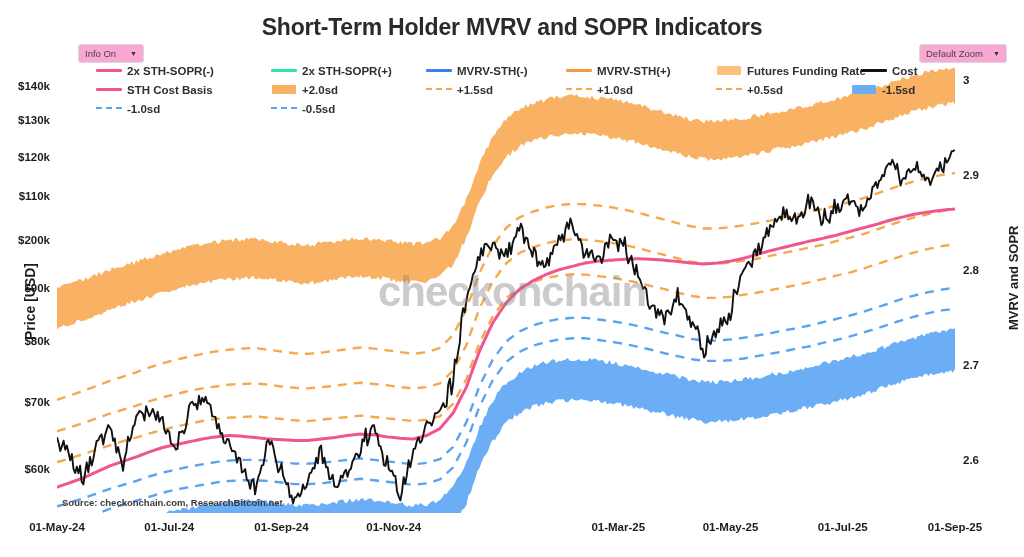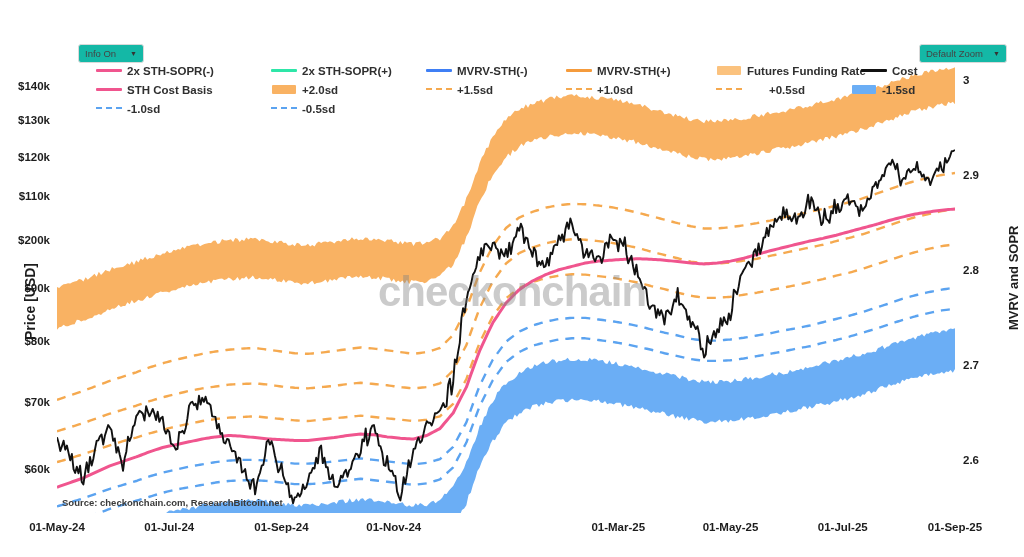--- a/index.html
+++ b/index.html
@@ -27,21 +27,21 @@
     text-align: center;
     font-size: 23px;
     font-weight: bold;
     color: #2a2a2a;
     letter-spacing: -0.2px;
     font-family: "Liberation Sans", sans-serif;
   }
   .dropdown {
     position: absolute;
     box-sizing: border-box;
-    background: #14b8a6;
+    background: #f9a8d4;
     border: 1px solid #d9d9d9;
     border-radius: 3px;
     font-size: 9.5px;
     color: #444;
     display: flex;
     align-items: center;
     justify-content: space-between;
     padding: 0 6px;
     height: 19px;
     cursor: pointer;
@@ -165,20 +165,21 @@
   svg.plot {
     position: absolute;
     left: 0; top: 0;
   }
 </style>
 </head>
 <body>
 
 <div id="chart-root">
 
+  <div class="chart-title">Short-Term Holder MVRV and SOPR Indicators</div>
 
   <div class="dropdown" id="dropdown-info">
     <span>Info On</span>
     <span class="dd-caret">▼</span>
   </div>
 
   <div class="dropdown" id="dropdown-zoom">
     <span>Default Zoom</span>
     <span class="dd-caret">▼</span>
   </div>
@@ -241,21 +242,21 @@
           <span class="legend-label">+2.0sd</span>
         </div>
         <div class="legend-item" style="position: absolute; left: 330px; top: 0px; height: 19px;">
           <span class="swatch dash" style="--c: #F5A94F;"></span>
           <span class="legend-label">+1.5sd</span>
         </div>
         <div class="legend-item" style="position: absolute; left: 470px; top: 0px; height: 19px;">
           <span class="swatch dash" style="--c: #F5A94F;"></span>
           <span class="legend-label">+1.0sd</span>
         </div>
-        <div class="legend-item" style="position: absolute; left: 620px; top: 0px; height: 19px; gap: 22px;">
+        <div class="legend-item" style="position: absolute; left: 620px; top: 0px; height: 19px;">
           <span class="swatch dash" style="--c: #F5A94F;"></span>
           <span class="legend-label">+0.5sd</span>
         </div>
         <div class="legend-item" style="position: absolute; left: 755px; top: 0px; height: 19px;">
           <span class="swatch band" style="--c: #6BAEF5;"></span>
           <span class="legend-label">-1.5sd</span>
         </div>
       </div>
       <div class="legend-row" style="position: relative;">
         <div class="legend-item" style="position: absolute; left: 0px; top: 0px; height: 19px;">

